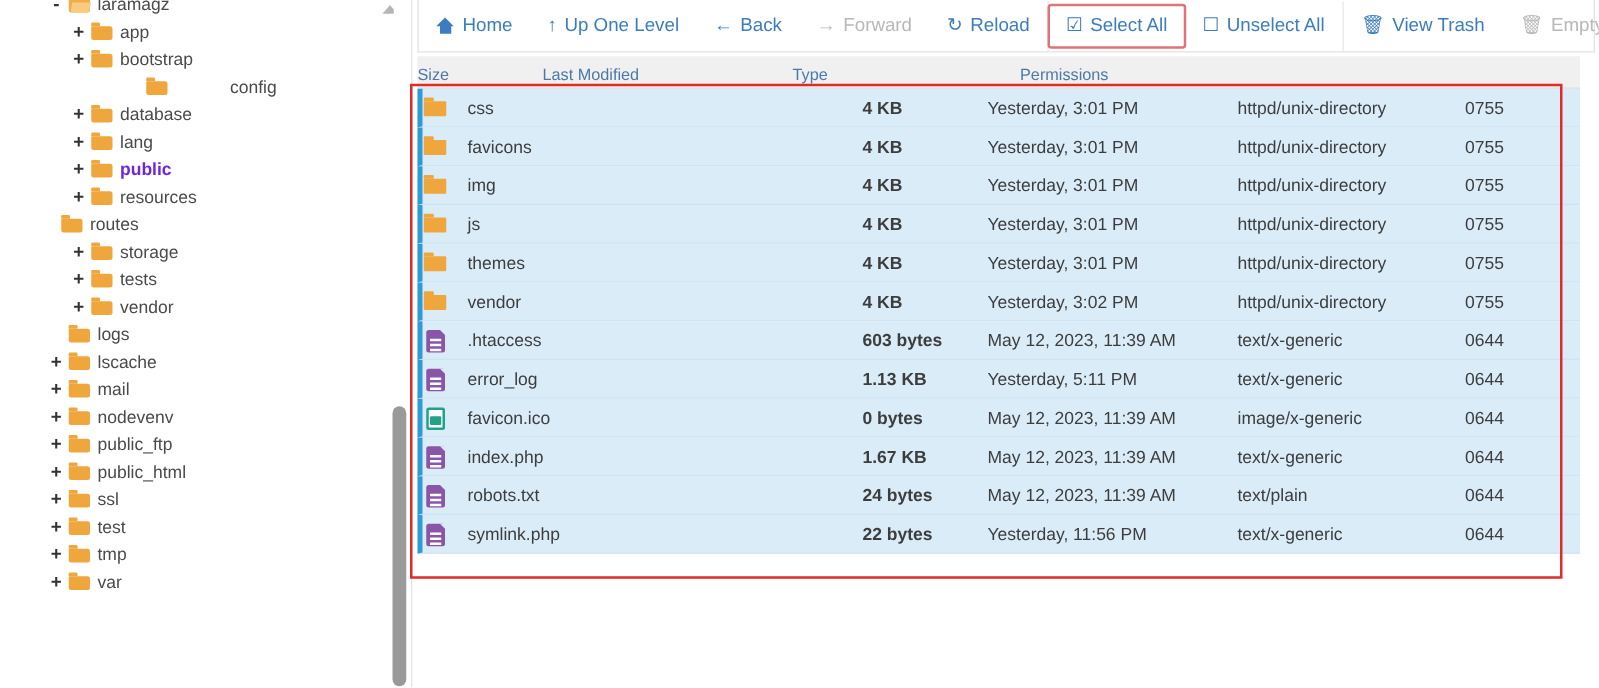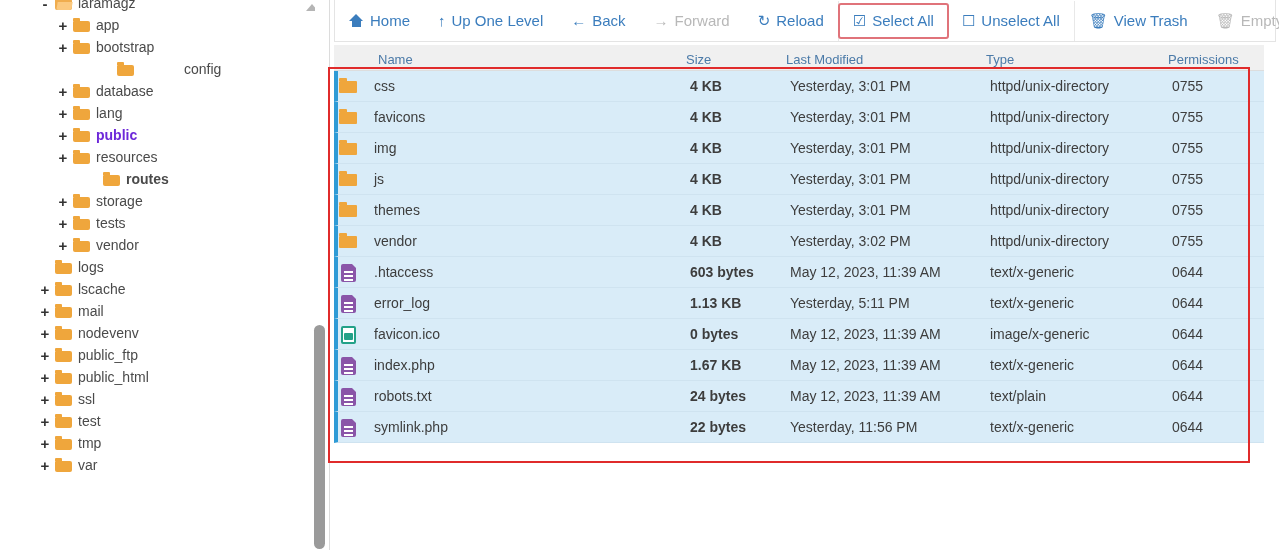--- a/index.html
+++ b/index.html
@@ -336,21 +336,21 @@
           </span>
           <span class="tree-label">public</span>
         </div>
         <div class="tree-row" style="padding-left: 56px;">
           <span class="toggle">+</span>
           <span class="folder-ico">
             <i></i>
           </span>
           <span class="tree-label">resources</span>
         </div>
-        <div class="tree-row" style="padding-left: 86px; font-weight: bold;">
+        <div class="tree-row" style="padding-left: 32px;">
           <span class="toggle empty"></span>
           <span class="folder-ico">
             <i></i>
           </span>
           <span class="tree-label">routes</span>
         </div>
         <div class="tree-row" style="padding-left: 56px;">
           <span class="toggle">+</span>
           <span class="folder-ico">
             <i></i>
@@ -487,21 +487,20 @@
           <span>View Trash</span>
         </div>
         <div class="tb-btn disabled">
           <span class="tb-ico">🗑</span>
           <span>Empty Trash</span>
         </div>
       </div>
 
     <div id="filetable">
       <div class="thead" id="thead">
-          <div class="th c-name">Name</div>
           <div class="th c-size">Size</div>
           <div class="th c-mod">Last Modified</div>
           <div class="th c-type">Type</div>
           <div class="th c-perm">Permissions</div>
         </div>
       <div id="tbody">
           <div class="row">
             <div class="c-name">
               <span class="file-ico folder">
                 <i></i>

